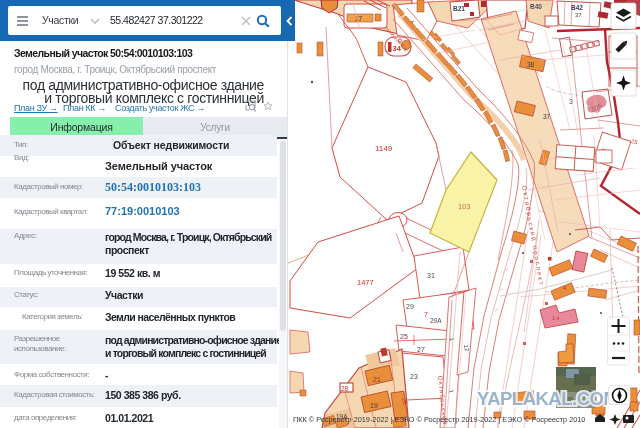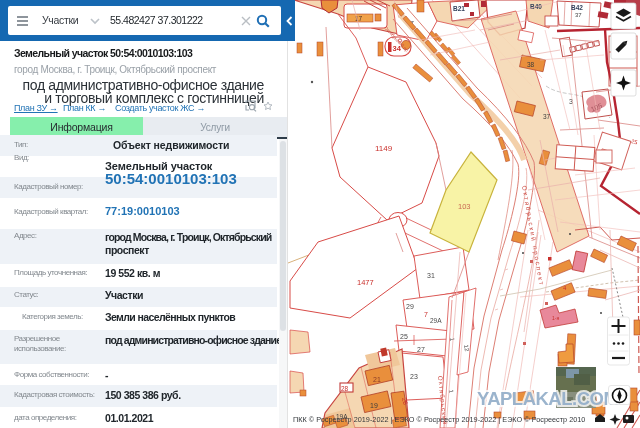--- a/index.html
+++ b/index.html
@@ -566,21 +566,21 @@
 
   <div class="row rowblue" style="top:135px;height:21px;"></div>
   <div class="lbl" style="top:140px;">Тип:</div>
   <div class="val" style="top:139px;letter-spacing:-0.1px;margin-left:8px;">Объект недвижимости</div>
 
   <div class="lbl" style="top:153px;">Вид:</div>
   <div class="val" style="top:160px;font-size:11px;letter-spacing:-0.1px;">Земельный участок</div>
 
   <div class="row rowblue" style="top:177px;height:21px;"></div>
   <div class="lbl" style="top:182px;">Кадастровый номер:</div>
-  <div class="val vlink" style="top:170px;font-size:15px;letter-spacing:0;">50:54:0010103:103</div>
+  <div class="val vlink" style="top:180px;font-size:12px;letter-spacing:0;font-family:Liberation Serif, serif;">50:54:0010103:103</div>
 
   <div class="lbl" style="top:207px;">Кадастровый квартал:</div>
   <div class="val vlink" style="top:205px;font-size:11px;letter-spacing:0;">77:19:0010103</div>
 
   <div class="row rowblue" style="top:229px;height:35px;"></div>
   <div class="lbl" style="top:231px;">Адрес:</div>
   <div class="val vlong" style="top:231px;">город Москва, г. Троицк, Октябрьский</div>
   <div class="val" style="top:244px;">проспект</div>
 
   <div class="lbl" style="top:268px;">Площадь уточненная:</div>
@@ -590,20 +590,21 @@
   <div class="lbl" style="top:290px;">Статус:</div>
   <div class="val" style="top:289px;">Участки</div>
 
   <div class="lbl" style="top:312px;padding-left:8px;">Категория земель:</div>
   <div class="val" style="top:311px;letter-spacing:-0.6px;">Земли населённых пунктов</div>
 
   <div class="row rowblue" style="top:330px;height:34px;"></div>
   <div class="lbl" style="top:334px;">Разрешенное</div>
   <div class="lbl" style="top:344px;">использование:</div>
   <div class="val vlong" style="top:334px;">под административно-офисное здание</div>
+  <div class="val vlong" style="top:347px;">и торговый комплекс с гостинницей</div>
 
   <div class="lbl" style="top:370px;">Форма собственности:</div>
   <div class="val" style="top:369px;">-</div>
 
   <div class="row rowblue" style="top:385px;height:22px;"></div>
   <div class="lbl" style="top:390px;">Кадастровая стоимость:</div>
   <div class="val" style="top:389px;">150 385 386 руб.</div>
 
   <div class="lbl" style="top:413px;">дата определения:</div>
   <div class="val" style="top:412px;">01.01.2021</div>

